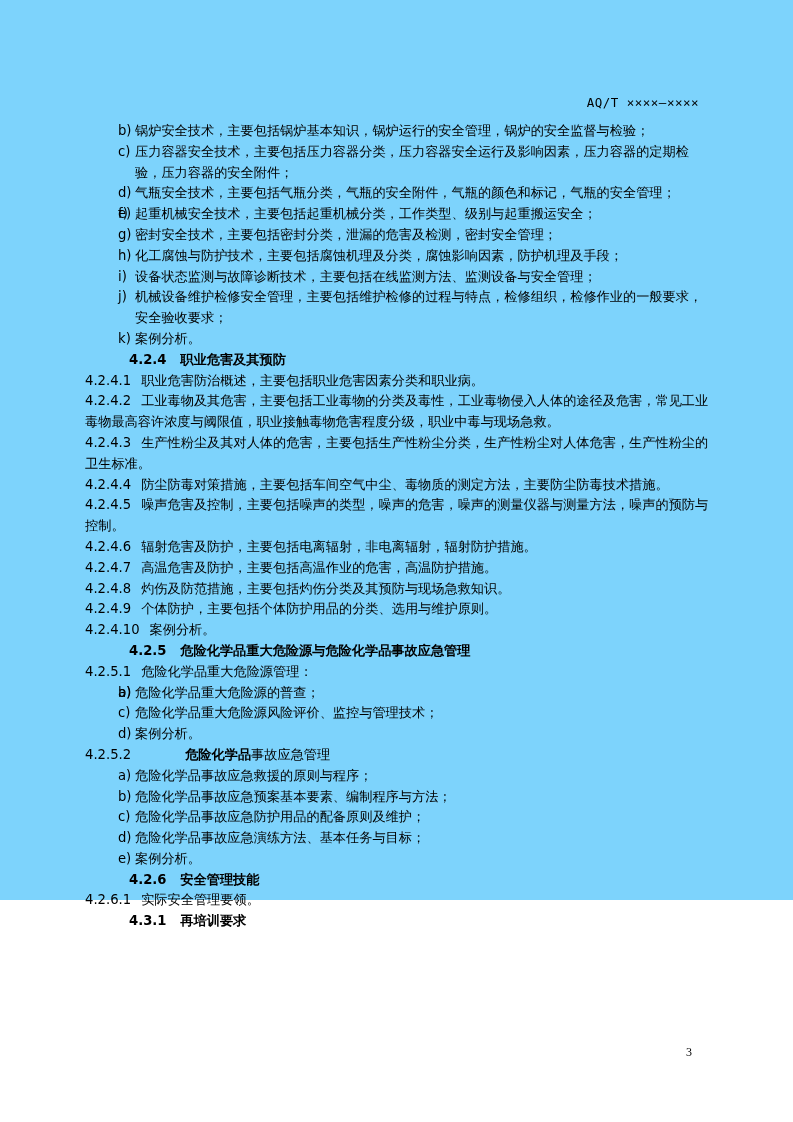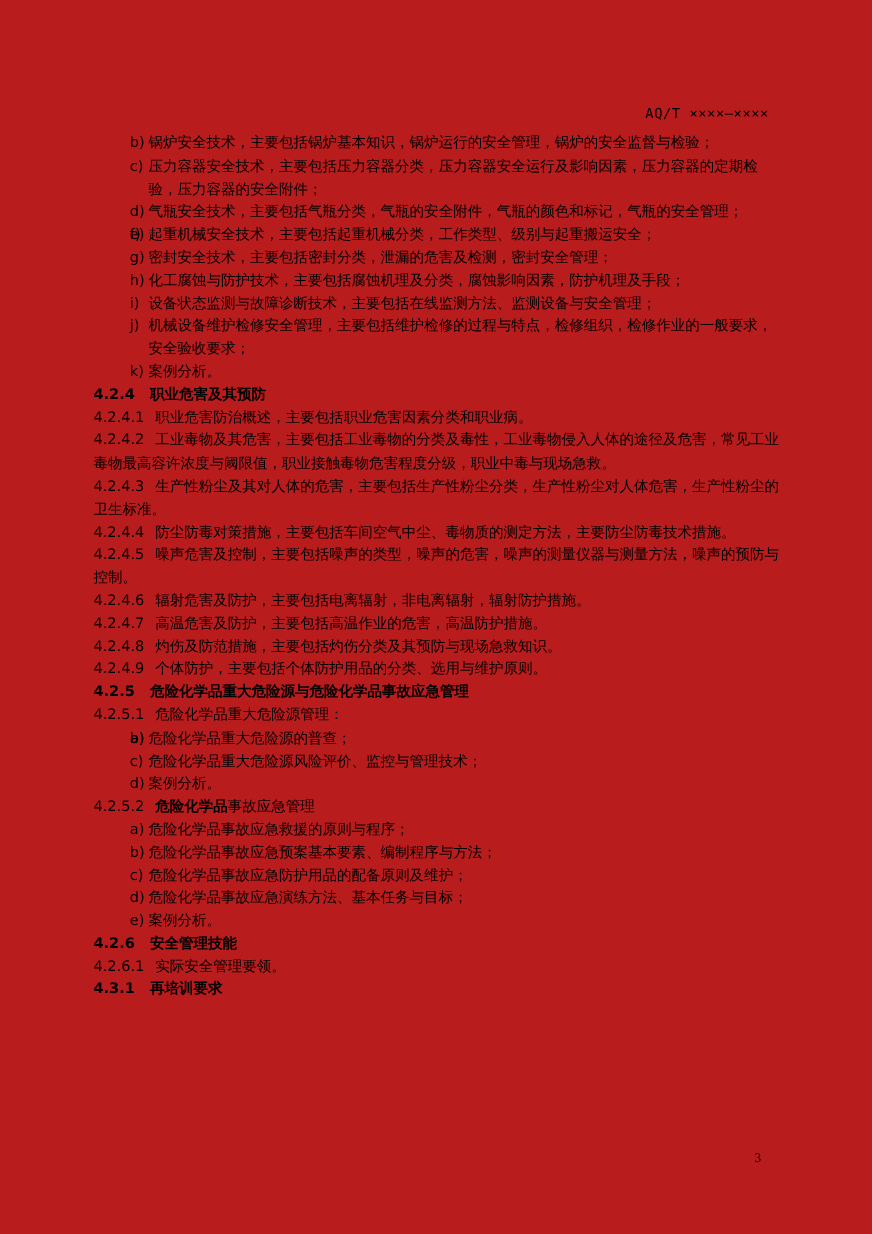--- a/index.html
+++ b/index.html
@@ -1,25 +1,25 @@
 <!DOCTYPE html>
 <html><head>
   <meta charset="utf-8">
   <style>
     html, body { margin: 0; padding: 0; background: #ffffff; }
     body { width: 793px; height: 1122px; position: relative; overflow: hidden;
       font-family: "DejaVu Sans", sans-serif; color: #000; }
-    .page { position: absolute; left: 0; top: 0; width: 793px; height: 1122px; background: #b91c1c; }
+    .page { position: absolute; left: 0; top: 0; width: 793px; height: 900px; background: #7dd3fc; }
     .header { position: absolute; right: 94px; top: 95px; font-size: 12.5px; letter-spacing: 0.5px;
       font-family: "DejaVu Sans Mono", monospace; }
     .content { position: absolute; left: 85px; top: 121px; width: 628px; font-size: 13.2px; line-height: 20.8px; }
     .line { position: relative; white-space: normal; }
     .item { padding-left: 50px; position: relative; }
     .item .lbl { position: absolute; left: 33px; top: 0; }
-    .h { font-weight: bold; }
+    .h { font-weight: bold; margin-left: 44px; }
     .sub .num { margin-right: 10px; }
     .pagenum { position: absolute; left: 686px; top: 1045px; font-size: 12px; font-family: "Liberation Serif", serif; }
   </style>
 </head>
 <body>
 
 <div class="page">
   <div class="header">AQ/T ××××—××××</div>
 
   <div class="content">
@@ -38,20 +38,21 @@
     <div class="line h"><span>4.2.4</span>&nbsp;&nbsp;&nbsp;<span>职业危害及其预防</span></div>
     <div class="line sub"><span class="num">4.2.4.1</span><span>职业危害防治概述，主要包括职业危害因素分类和职业病。</span></div>
     <div class="line sub"><span class="num">4.2.4.2</span><span>工业毒物及其危害，主要包括工业毒物的分类及毒性，工业毒物侵入人体的途径及危害，常见工业毒物最高容许浓度与阈限值，职业接触毒物危害程度分级，职业中毒与现场急救。</span></div>
     <div class="line sub"><span class="num">4.2.4.3</span><span>生产性粉尘及其对人体的危害，主要包括生产性粉尘分类，生产性粉尘对人体危害，生产性粉尘的卫生标准。</span></div>
     <div class="line sub"><span class="num">4.2.4.4</span><span>防尘防毒对策措施，主要包括车间空气中尘、毒物质的测定方法，主要防尘防毒技术措施。</span></div>
     <div class="line sub"><span class="num">4.2.4.5</span><span>噪声危害及控制，主要包括噪声的类型，噪声的危害，噪声的测量仪器与测量方法，噪声的预防与控制。</span></div>
     <div class="line sub"><span class="num">4.2.4.6</span><span>辐射危害及防护，主要包括电离辐射，非电离辐射，辐射防护措施。</span></div>
     <div class="line sub"><span class="num">4.2.4.7</span><span>高温危害及防护，主要包括高温作业的危害，高温防护措施。</span></div>
     <div class="line sub"><span class="num">4.2.4.8</span><span>灼伤及防范措施，主要包括灼伤分类及其预防与现场急救知识。</span></div>
     <div class="line sub"><span class="num">4.2.4.9</span><span>个体防护，主要包括个体防护用品的分类、选用与维护原则。</span></div>
+    <div class="line sub"><span class="num">4.2.4.10</span><span>案例分析。</span></div>
 
     <div class="line h"><span>4.2.5</span>&nbsp;&nbsp;&nbsp;<span>危险化学品重大危险源与危险化学品事故应急管理</span></div>
     <div class="line sub"><span class="num">4.2.5.1</span><span>危险化学品重大危险源管理：</span></div>
     <div class="line item"><span class="lbl">a)</span></div>
     <div class="line item"><span class="lbl">b)</span><span>危险化学品重大危险源的普查；</span></div>
     <div class="line item"><span class="lbl">c)</span><span>危险化学品重大危险源风险评价、监控与管理技术；</span></div>
     <div class="line item"><span class="lbl">d)</span><span>案例分析。</span></div>
 
     <div class="line sub"><span class="num">4.2.5.2</span><span class="h">危险化学品</span><span>事故应急管理</span></div>
     <div class="line item"><span class="lbl">a)</span><span>危险化学品事故应急救援的原则与程序；</span></div>

